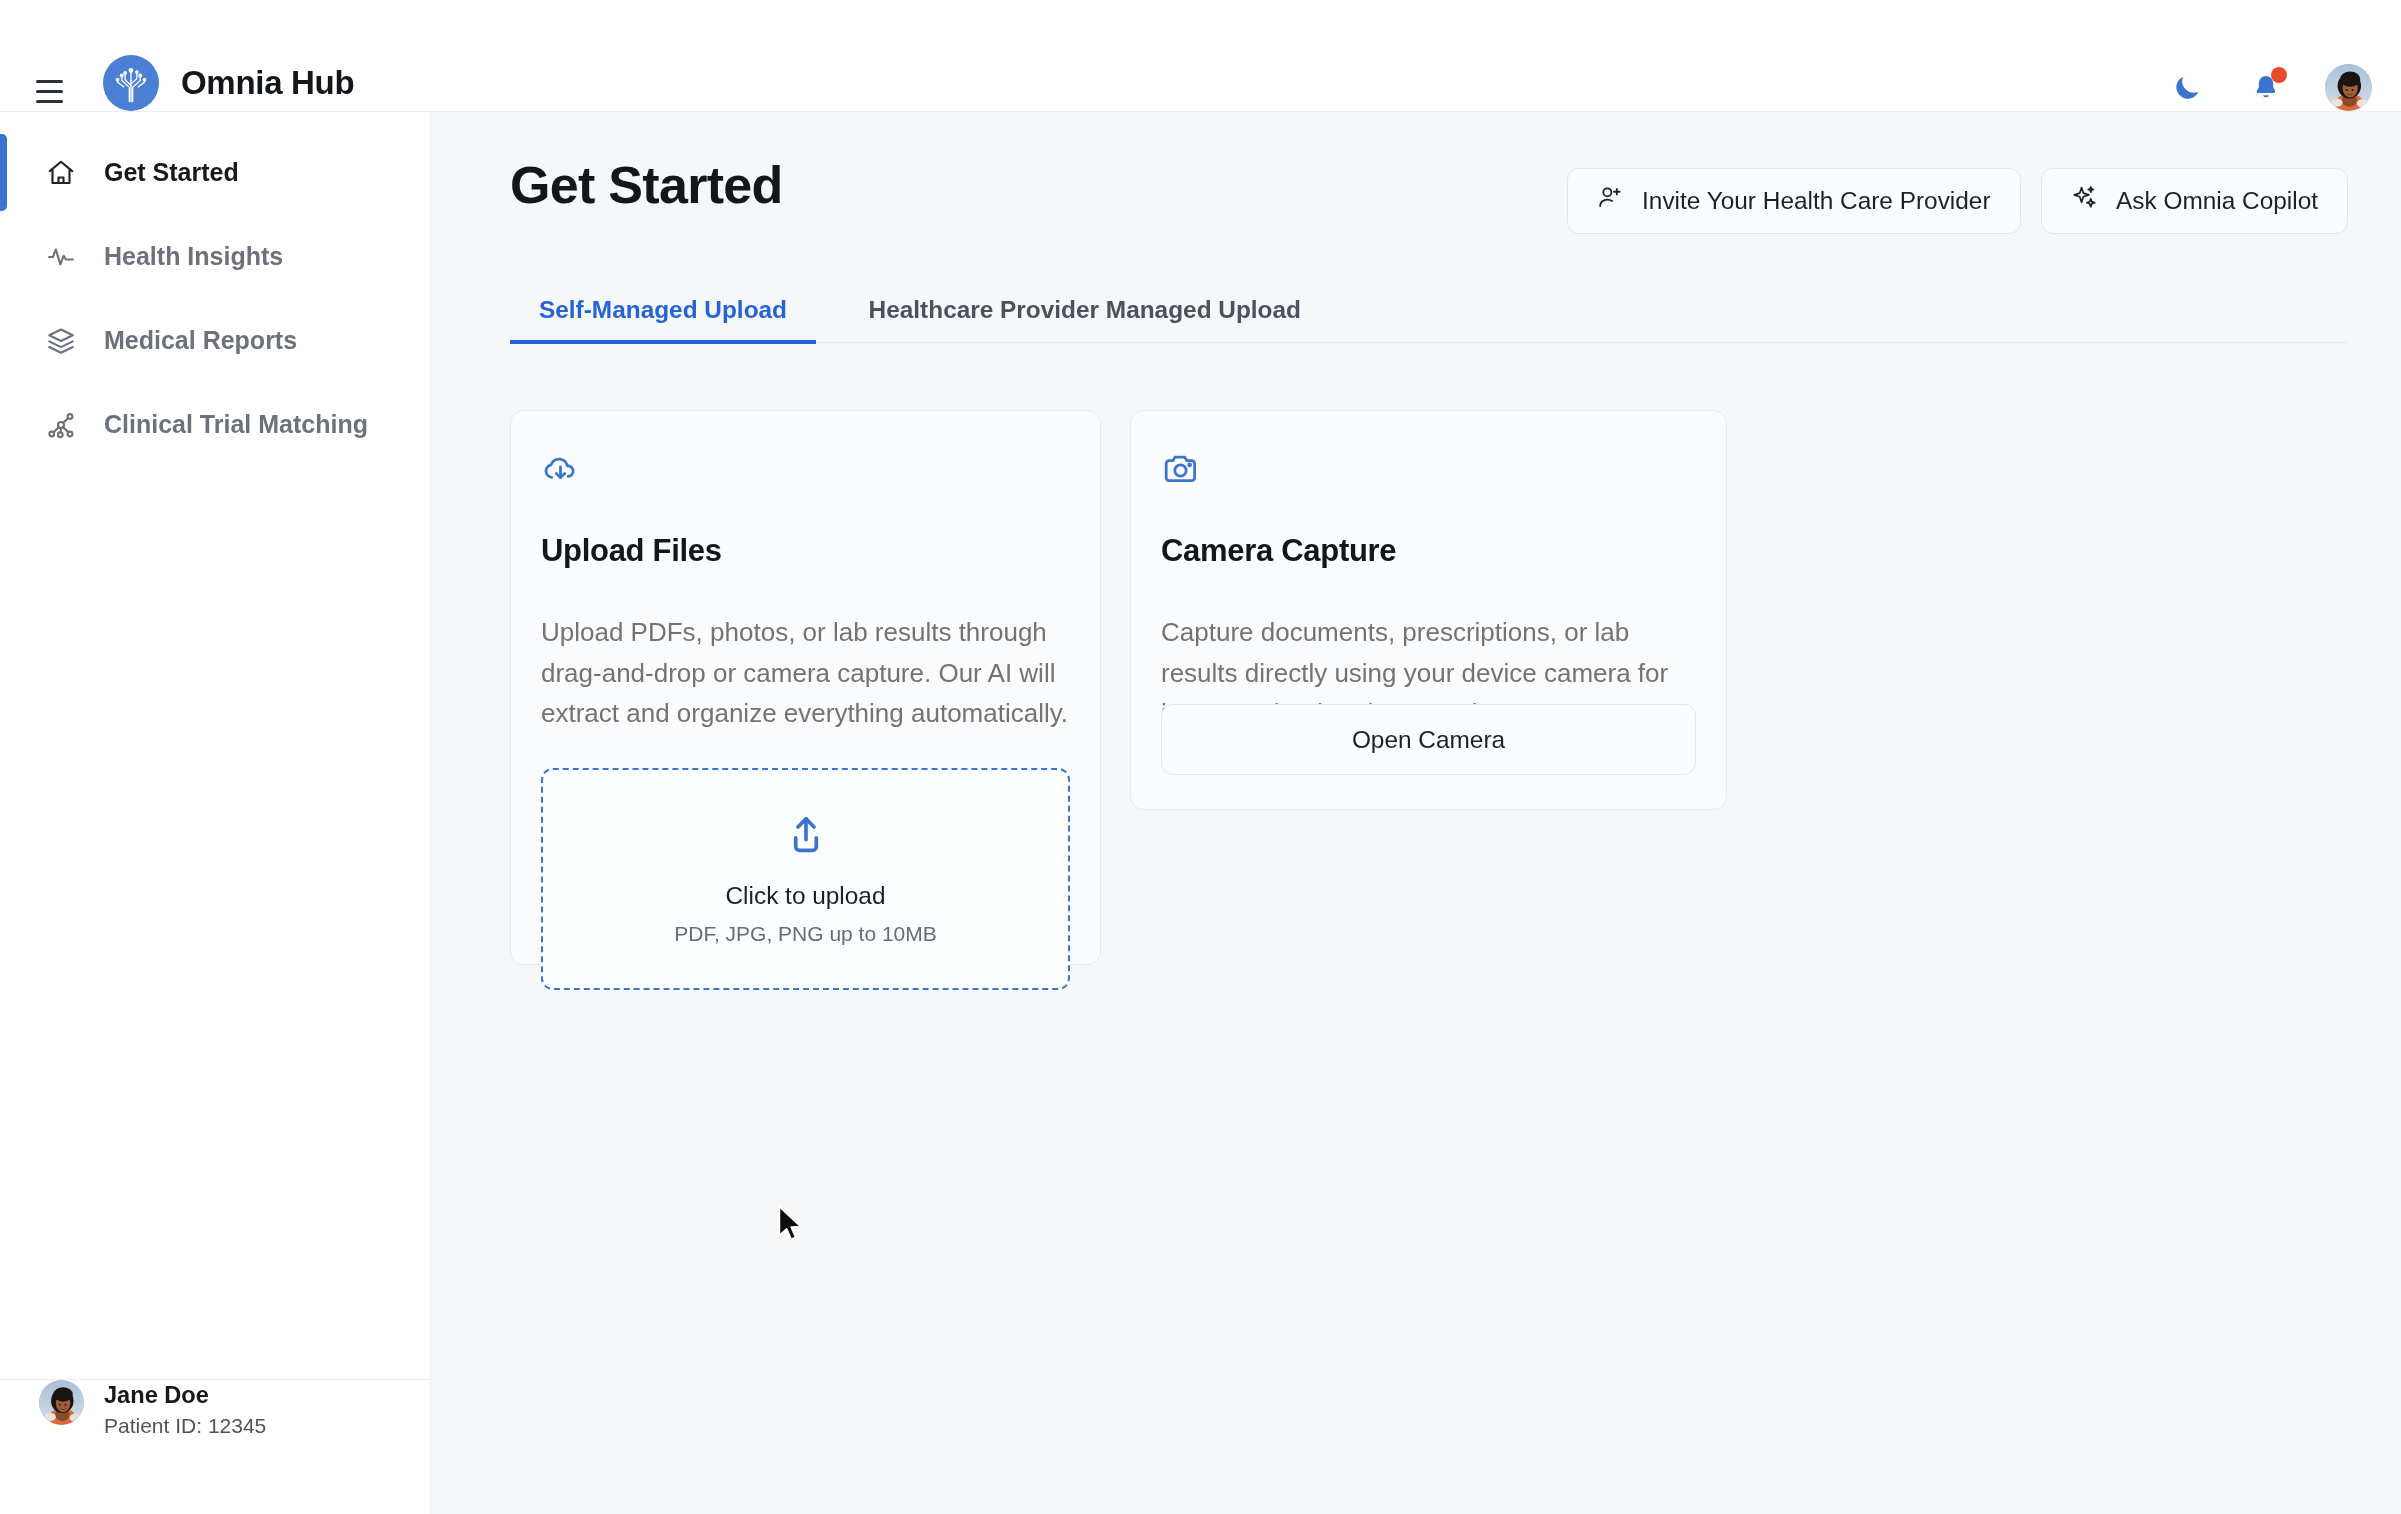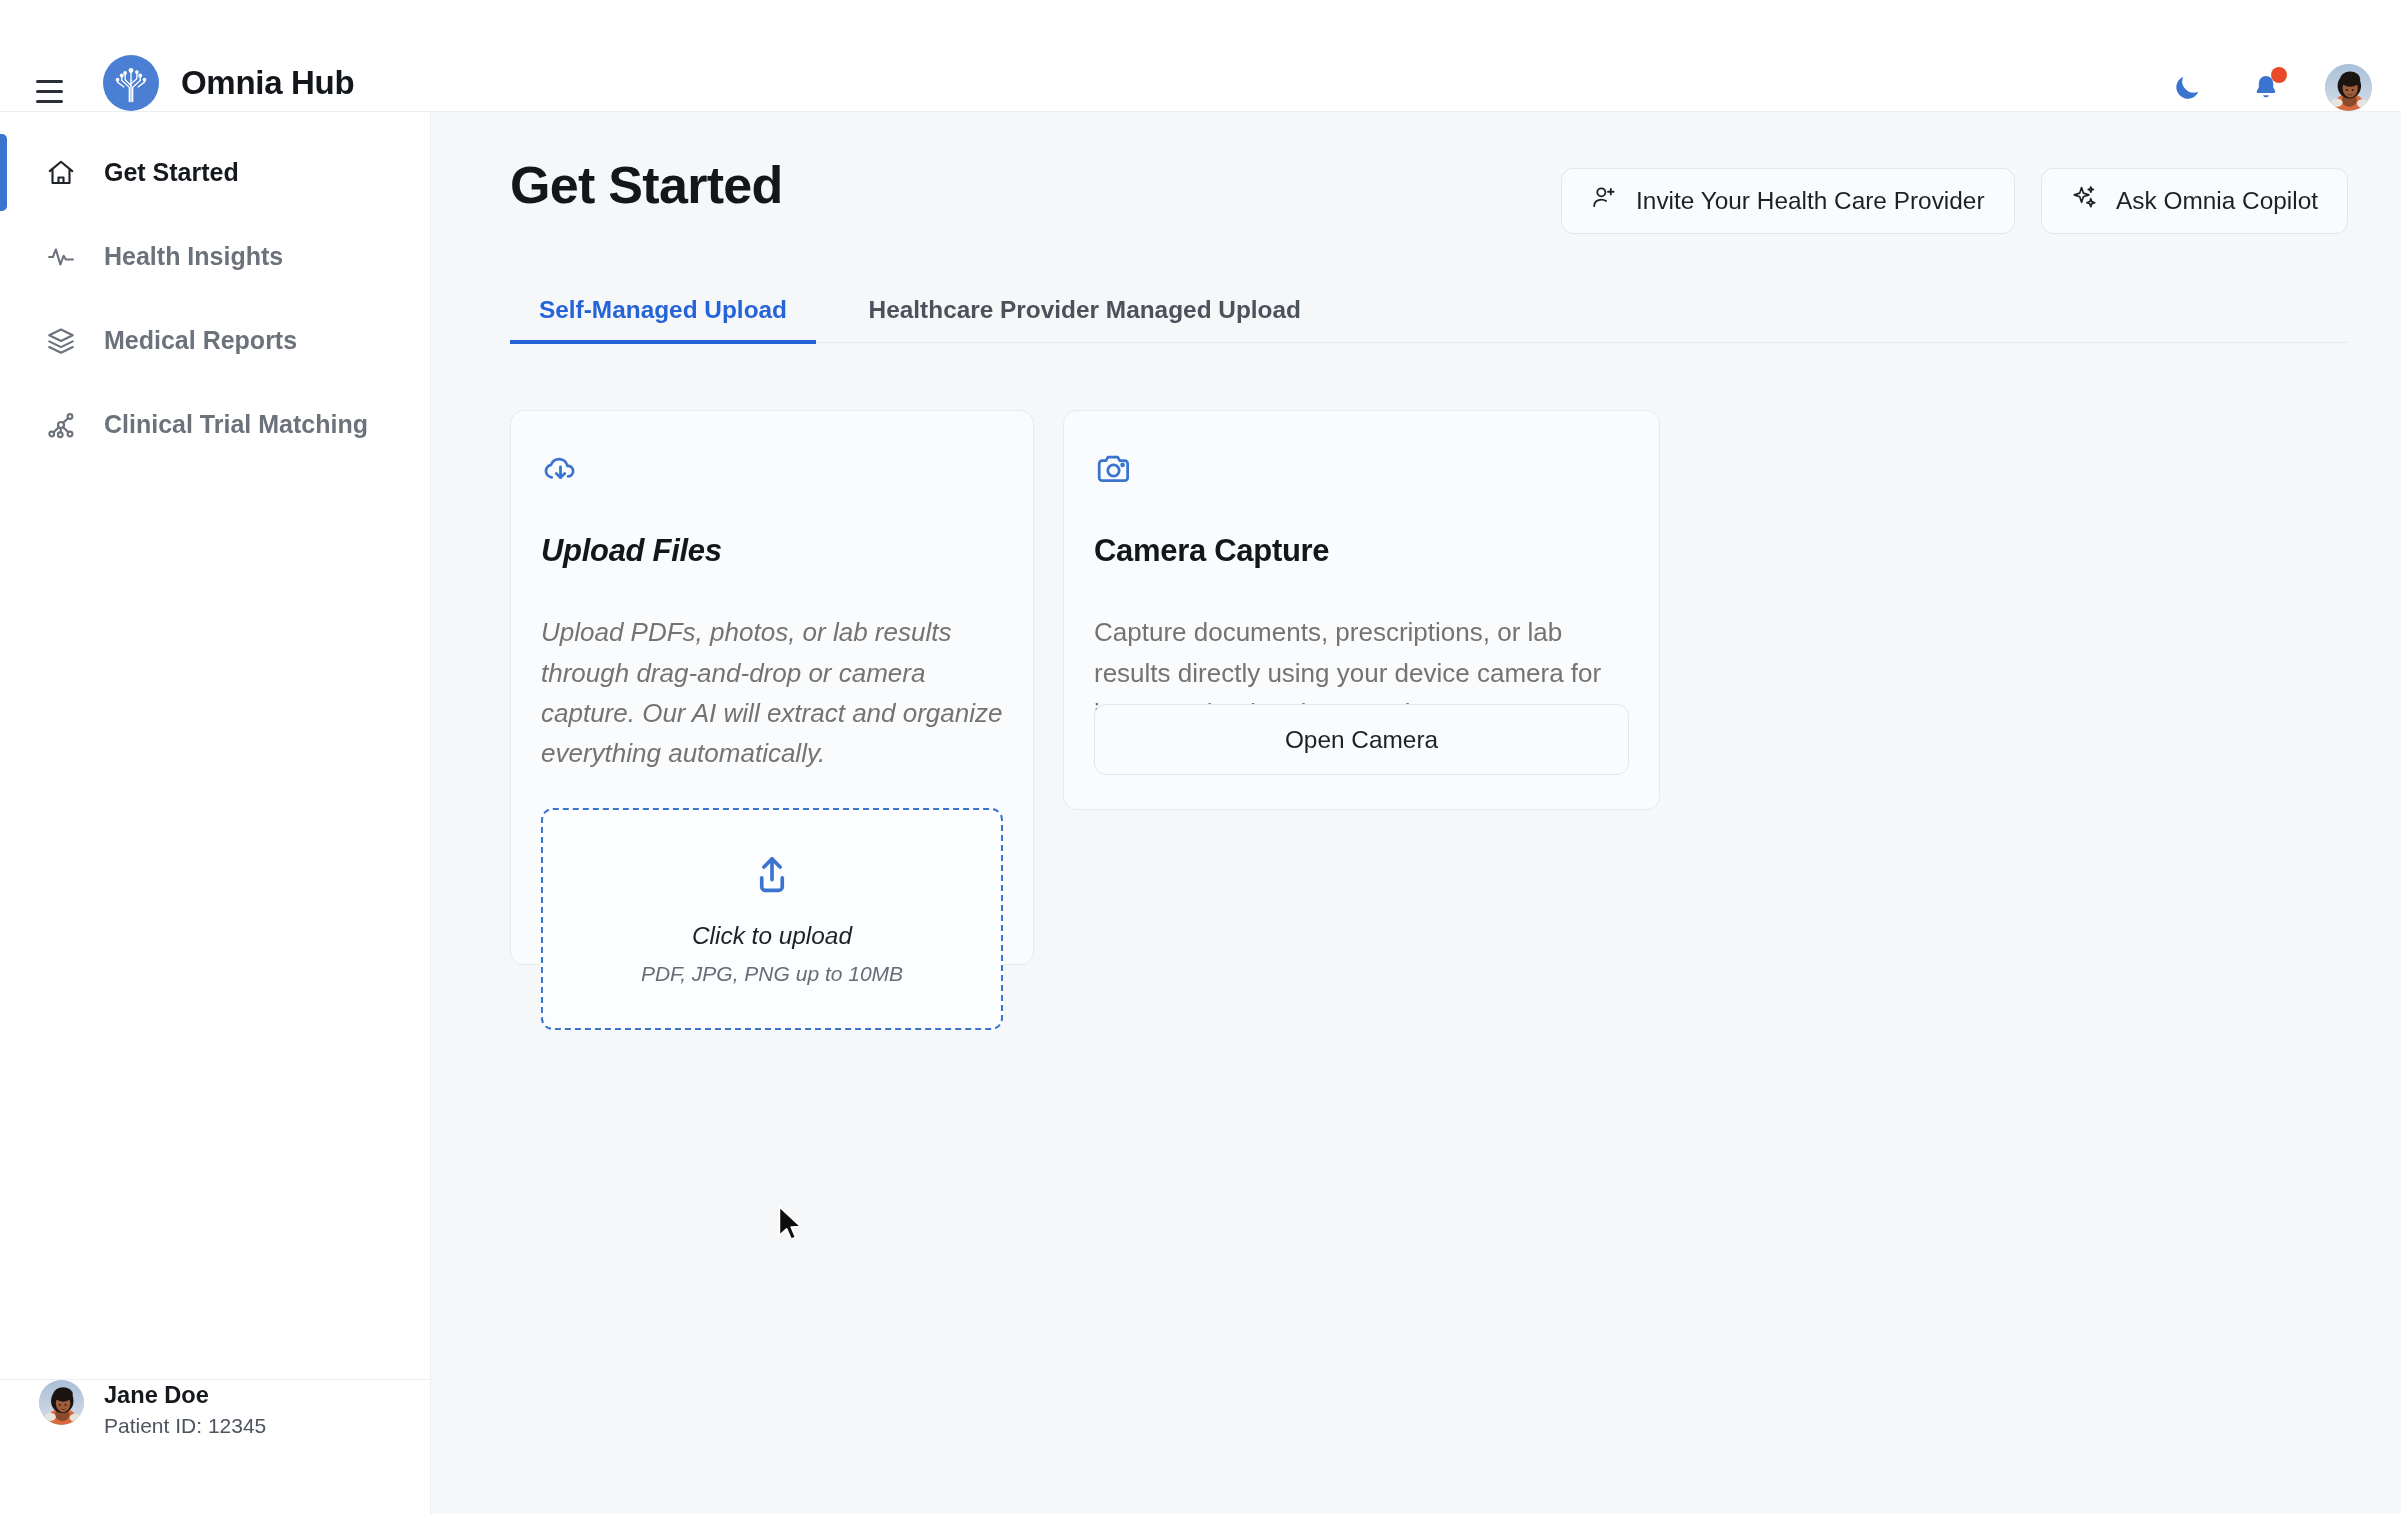--- a/index.html
+++ b/index.html
@@ -80,21 +80,21 @@
   .main{
     position:absolute; left:431px; top:112px; width:1971px; height:1403px;
     background:#f6f7f9; overflow:hidden;
   }
   .main-inner{ padding:44px 54px 0 79px; }
 
   .page-head{ display:flex; align-items:flex-start; }
   .page-title{ font-size:52px; font-weight:700; color:#13161a; letter-spacing:-0.7px; line-height:1.15; }
   .page-sub{ font-size:24.4px; color:#4b525b; margin-top:18.5px; }
 
-  .head-actions{ margin-left:auto; display:flex; gap:26px; padding-top:11.8px; }
+  .head-actions{ margin-left:auto; display:flex; gap:20px; padding-top:11.8px; }
   .pill-btn{
     display:flex; align-items:center; gap:18.5px;
     height:66px; padding:0 29px;
     background:#fafbfc; border:0.8px solid #e2e5e9; border-radius:11.8px;
     font-size:24.4px; color:#1d2127; cursor:pointer; white-space:nowrap;
   }
 
   .tabs{
     display:flex; align-items:flex-end; gap:0;
     margin-top:62px; border-bottom:1.7px solid #e5e8ec;
@@ -107,21 +107,21 @@
   .tab.active{ color:#2563d9; }
   .tab.active::after{
     content:""; position:absolute; left:0; right:0; bottom:-1.7px; height:4.2px; background:#2563d9;
   }
 
   .cards{ display:flex; gap:29px; margin-top:67px; }
   .card{
     background:#fafbfc; border:0.8px solid #e6e9ed; border-radius:13.5px;
     padding:34px 30px 34px 30px; position:relative;
   }
-  .card-a{ width:524px; height:555px;font-style:italic; }
+  .card-a{ width:591px; height:555px; }
   .card-b{ width:597px; height:400px; }
   .card-icon{ height:49px; display:flex; align-items:center; }
   .card-title{ font-size:31px; font-weight:700; color:#13161a; margin-top:39px; letter-spacing:-0.3px; }
   .card-desc{ font-size:26px; color:#737373; line-height:1.55; margin-top:43px; }
 
   .dropzone{
     margin-top:35px; height:222px;
     border:2.5px dashed #3b74cf; border-radius:11.8px;
     background:#fcfdfe;
     display:flex; flex-direction:column; align-items:center; justify-content:center;

